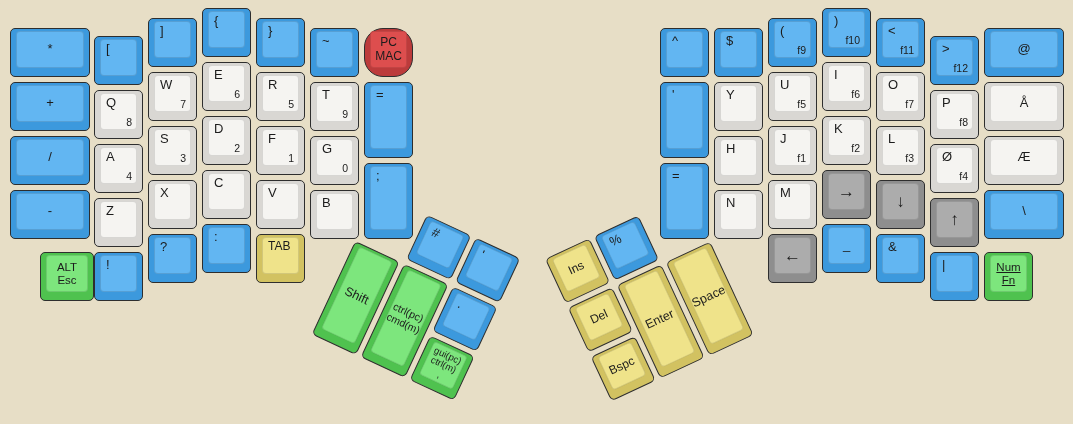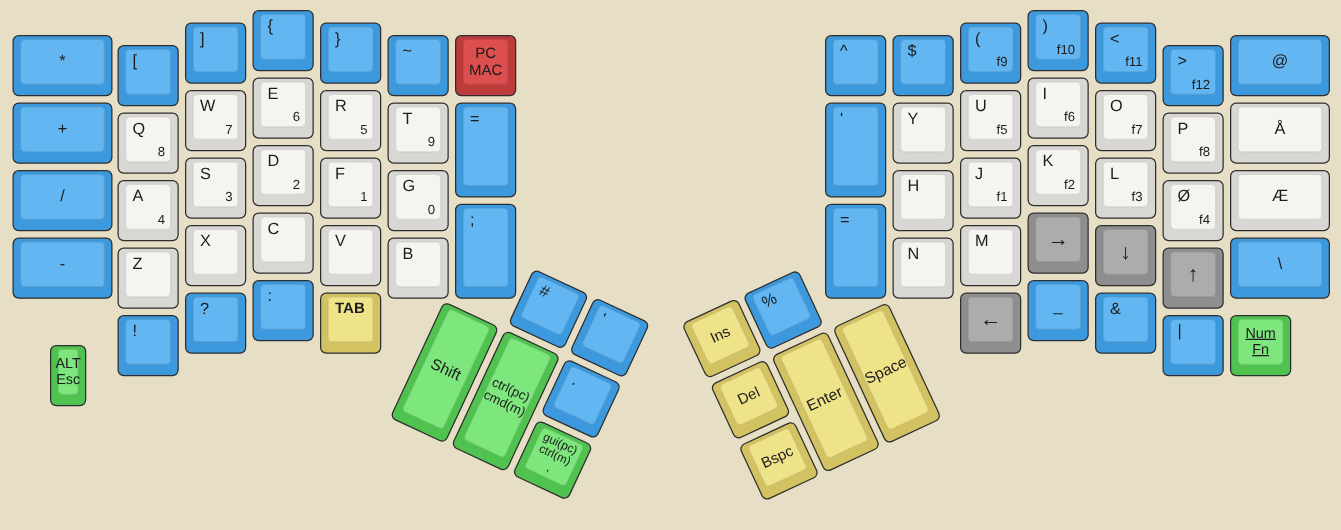--- a/index.html
+++ b/index.html
@@ -52,21 +52,21 @@
     position: absolute;
     right: 4px; bottom: 1px;
     font-size: 10.5px;
     color: #1c1c1c;
   }
   
   .key.blue   { background: #3c99dd; } .key.blue .cap   { background: #62b6f2; }
   .key.white  { background: #d9d7d3; } .key.white .cap  { background: #f5f4f1; }
   .key.green  { background: #4fc24f; } .key.green .cap  { background: #7de67d; }
   .key.yellow { background: #d2c261; } .key.yellow .cap { background: #efe38a; }
-  .key.red    { background: #bc3b3b; } .key.red .cap    { background: #dd4e4e; }
+  .key.red    { background: #bc3b3b; border-radius: 19px; } .key.red .cap    { background: #dd4e4e; }
   .key.gray   { background: #8e8e8e; } .key.gray .cap   { background: #acacac; }
 </style>
 </head>
 <body>
 
 <div id="keyboard" style="background: rgb(231, 222, 198);">
     <div class="group" style="left: 0px; top: 0px;">
       <div class="key blue" style="left: 10px; top: 28px; width: 80px; height: 49px;">
         <div class="cap center">
           <span class="label">*</span>
@@ -206,42 +206,42 @@
       <div class="key white" style="left: 256px; top: 180px; width: 49px; height: 49px;">
         <div class="cap">
           <span class="label">V</span>
         </div>
       </div>
       <div class="key white" style="left: 310px; top: 190px; width: 49px; height: 49px;">
         <div class="cap">
           <span class="label">B</span>
         </div>
       </div>
-      <div class="key green" style="left: 40px; top: 252px; width: 29px; height: 49px; margin-top: 24px;">
+      <div class="key green" style="left: 40px; top: 252px; width: 54px; height: 49px;">
         <div class="cap center">
           <span class="label" style="font-size: 11.5px;">ALT
 Esc</span>
         </div>
       </div>
       <div class="key blue" style="left: 94px; top: 252px; width: 49px; height: 49px;">
         <div class="cap">
           <span class="label">!</span>
         </div>
       </div>
       <div class="key blue" style="left: 148px; top: 234px; width: 49px; height: 49px;">
         <div class="cap">
           <span class="label">?</span>
         </div>
       </div>
       <div class="key blue" style="left: 202px; top: 224px; width: 49px; height: 49px;">
         <div class="cap">
           <span class="label">:</span>
         </div>
       </div>
-      <div class="key yellow" style="left: 256px; top: 234px; width: 49px; height: 49px; font-weight: bold;">
+      <div class="key yellow" style="left: 256px; top: 234px; width: 49px; height: 49px;">
         <div class="cap">
           <span class="label" style="font-size: 12px;">TAB</span>
         </div>
       </div>
     </div>
     <div class="group" style="left: 0px; top: 0px;">
       <div class="key blue" style="left: 660px; top: 28px; width: 49px; height: 49px;">
         <div class="cap">
           <span class="label">^</span>
         </div>

